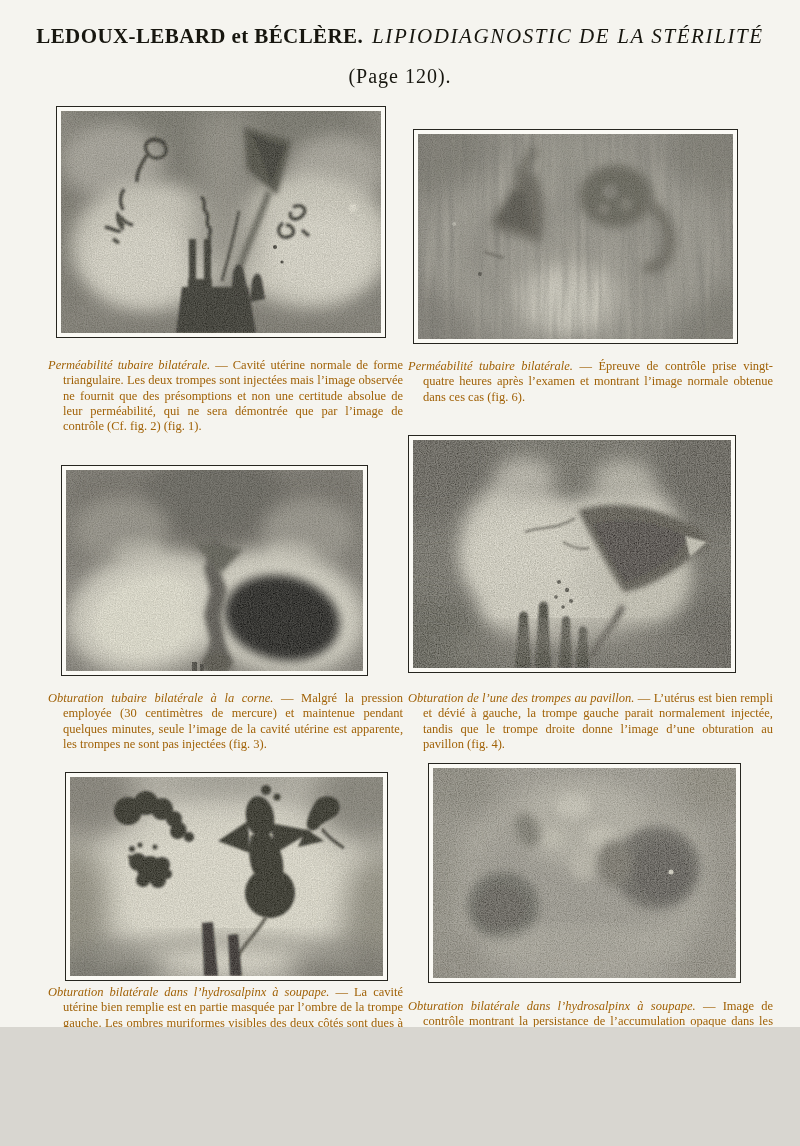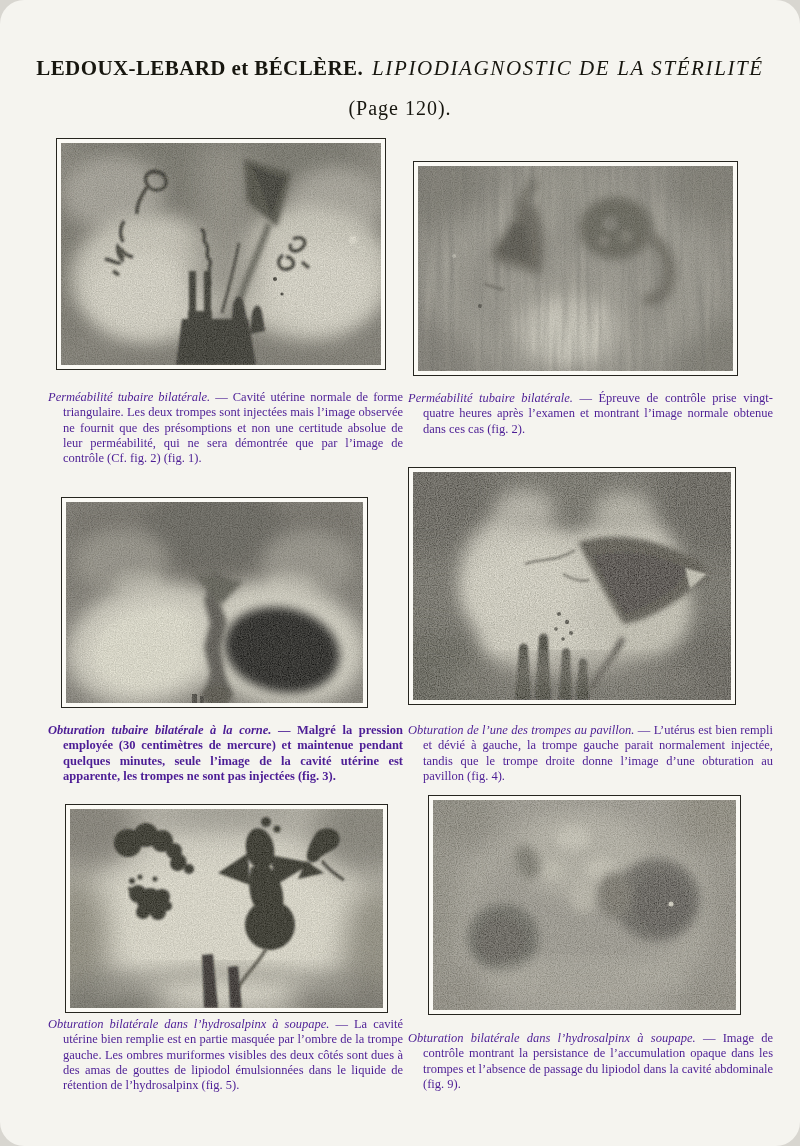--- a/index.html
+++ b/index.html
@@ -1,38 +1,38 @@
 <!DOCTYPE html>
 <html><head>
 <meta charset="utf-8">
 <style>
   html,body{margin:0;padding:0;background:#d8d6d0;}
   .sheet{
-    width:800px;height:1146px;margin:0 auto;background:#f5f4ef;
+    width:800px;height:1027px;margin:0 auto;background:#f5f4ef;
     font-family:"Liberation Serif","DejaVu Serif",serif;color:#17160f;
-    position:relative;overflow:hidden;box-sizing:border-box;padding-top:56px;border-radius:24px;
+    position:relative;overflow:hidden;box-sizing:border-box;padding-top:24px;
   }
   
   .hdr{display:flex;justify-content:center;align-items:baseline;gap:9px;white-space:nowrap;}
   .hdr .authors{font-weight:bold;font-size:21px;letter-spacing:.4px;}
   .hdr .booktitle{font-style:italic;font-size:21px;letter-spacing:1.6px;}
   .pageref{text-align:center;font-size:20px;letter-spacing:1px;margin-top:16px;}
   
   .grid{display:grid;grid-template-columns:345px 352px;column-gap:18px;
         grid-template-rows:329px 328px auto;padding:0 0 0 45px;margin-top:18px;}
   figure{margin:0;}
   .frame{border:1px solid #26251f;background:#fbfaf5;padding:4px;display:inline-block;}
   .frame svg{display:block;}
   figcaption{font-size:12.5px;line-height:15.3px;text-align:justify;
-             padding-left:15px;text-indent:-15px;color:#4c1d95;}
+             padding-left:15px;text-indent:-15px;color:#a16207;}
   figcaption .lead{font-style:italic;}
   
   .f1 .frame{margin-left:11px;}                .f1 figcaption{margin-top:16px;margin-left:3px;width:340px;}
   .f2 .frame{margin-left:5px;margin-top:23px;} .f2 figcaption{margin-top:11px;width:350px;}
-  .f3 .frame{margin-left:16px;margin-top:30px;}.f3 figcaption{margin-top:11px;margin-left:3px;width:340px;font-weight:bold;}
+  .f3 .frame{margin-left:16px;margin-top:30px;}.f3 figcaption{margin-top:11px;margin-left:3px;width:340px;}
   .f4 .frame{margin-left:0;}                   .f4 figcaption{margin-top:14px;width:350px;}
   .f5 .frame{margin-left:20px;margin-top:9px;} .f5 figcaption{margin-left:3px;width:340px;}
   .f6 .frame{margin-left:20px;}                .f6 figcaption{margin-top:12px;width:350px;}
 </style>
 </head>
 <body>
 
 <svg width="0" height="0" style="position:absolute" aria-hidden="true">
   <defs>
     <filter id="bl1" x="-60%" y="-60%" width="220%" height="220%">
@@ -144,21 +144,21 @@
           <circle cx="186" cy="75" r="6" fill="#78756a" filter="url(#bl3)"></circle>
           <path d="M230,70 c18,12 26,30 18,52 c-4,10 -14,14 -22,10" stroke="#5b584e" stroke-width="11" fill="none" filter="url(#bl6)"></path>
           <path d="M66,118 l20,6" stroke="#6e6b62" stroke-width="3" filter="url(#bl1)"></path>
           <circle cx="62" cy="140" r="2" fill="#3c3a33"></circle>
           <circle cx="36" cy="90" r="2" fill="#e8e5d8"></circle>
           <rect width="315" height="205" filter="url(#streaks)" opacity="0.5"></rect>
           <rect width="315" height="205" filter="url(#grainD)" opacity="0.25"></rect>
           <rect width="315" height="205" filter="url(#grainL)" opacity="0.2"></rect>
         </svg>
       </div>
-      <figcaption><span class="lead">Perméabilité tubaire bilatérale.</span><span> — Épreuve de contrôle prise vingt-quatre heures après l’examen et montrant l’image normale obtenue dans ces cas (fig. 2).</span></figcaption>
+      <figcaption><span class="lead">Perméabilité tubaire bilatérale.</span><span> — Épreuve de contrôle prise vingt-quatre heures après l’examen et montrant l’image normale obtenue dans ces cas (fig. 6).</span></figcaption>
     </figure>
 
     <figure class="f3">
       <div class="frame">
         <svg width="297" height="201" viewBox="0 0 297 201">
           <rect width="297" height="201" fill="#74716a"></rect>
           <rect x="0" y="0" width="297" height="85" fill="#5e5b54" filter="url(#bl16)"></rect>
           <ellipse cx="148" cy="28" rx="72" ry="42" fill="#514f48" filter="url(#bl10)"></ellipse>
           <ellipse cx="55" cy="60" rx="48" ry="34" fill="#8b887f" filter="url(#bl10)"></ellipse>
           <ellipse cx="243" cy="62" rx="48" ry="34" fill="#8e8b82" filter="url(#bl10)"></ellipse>

